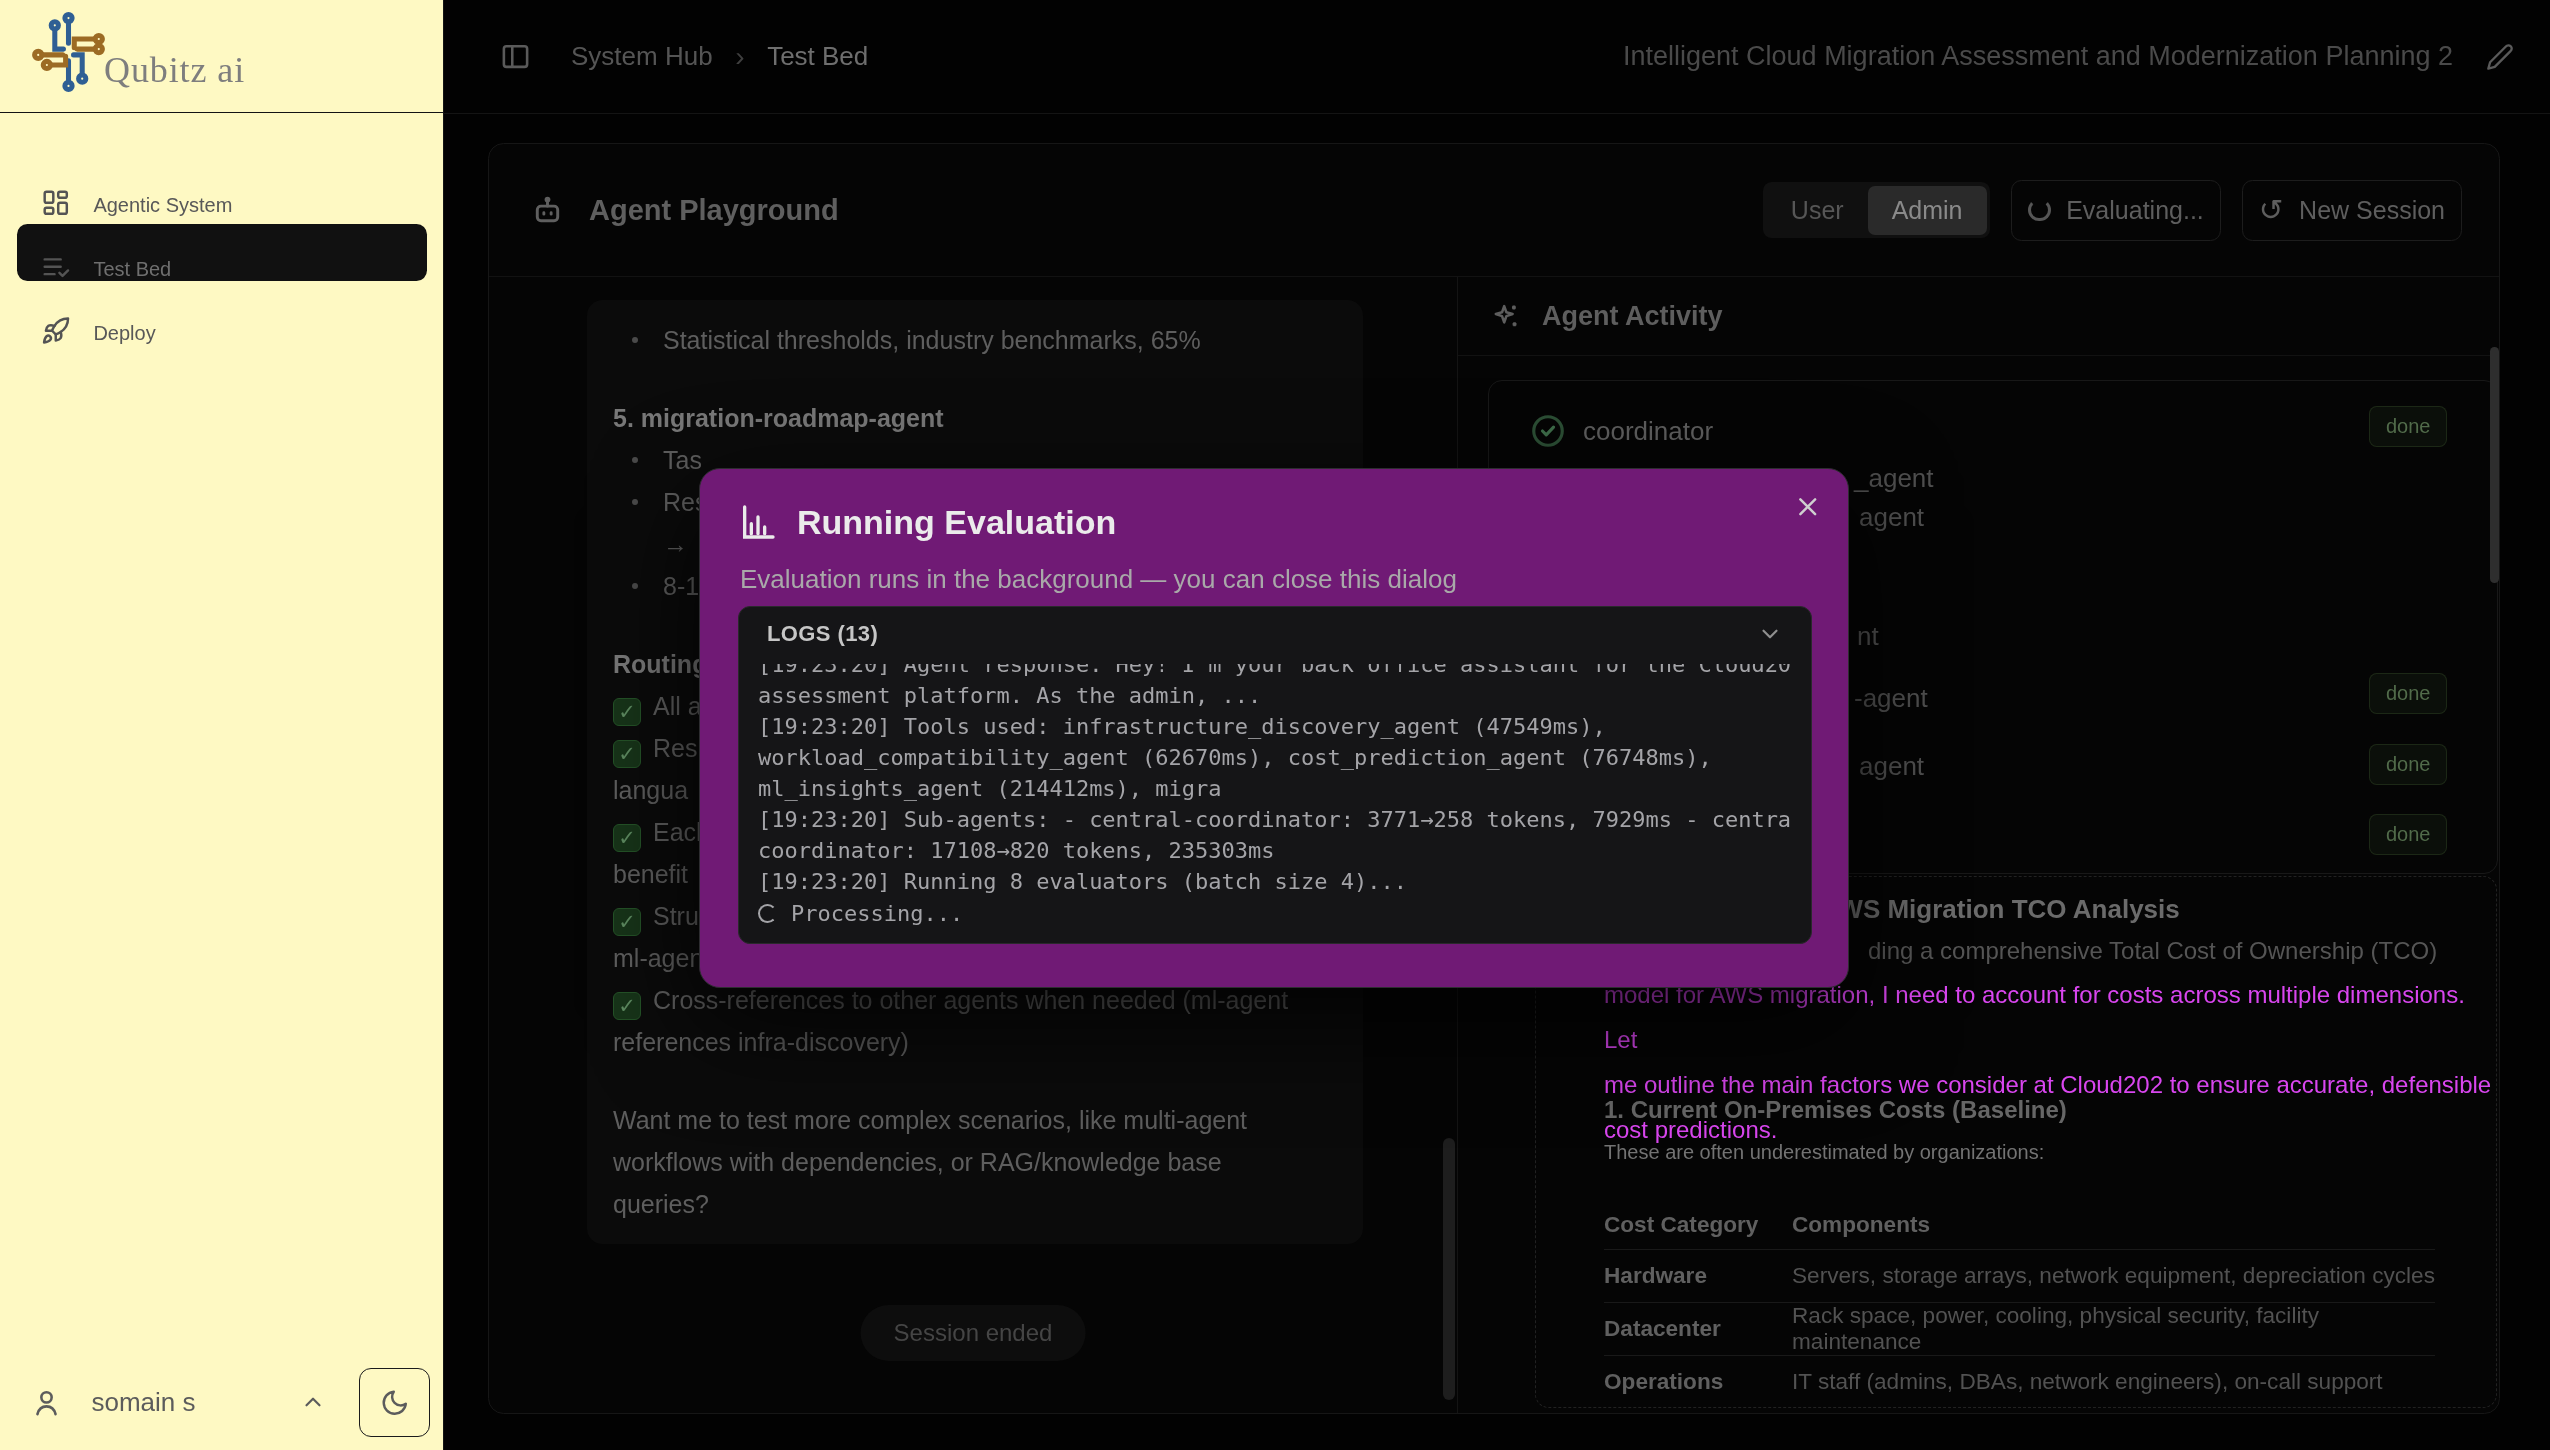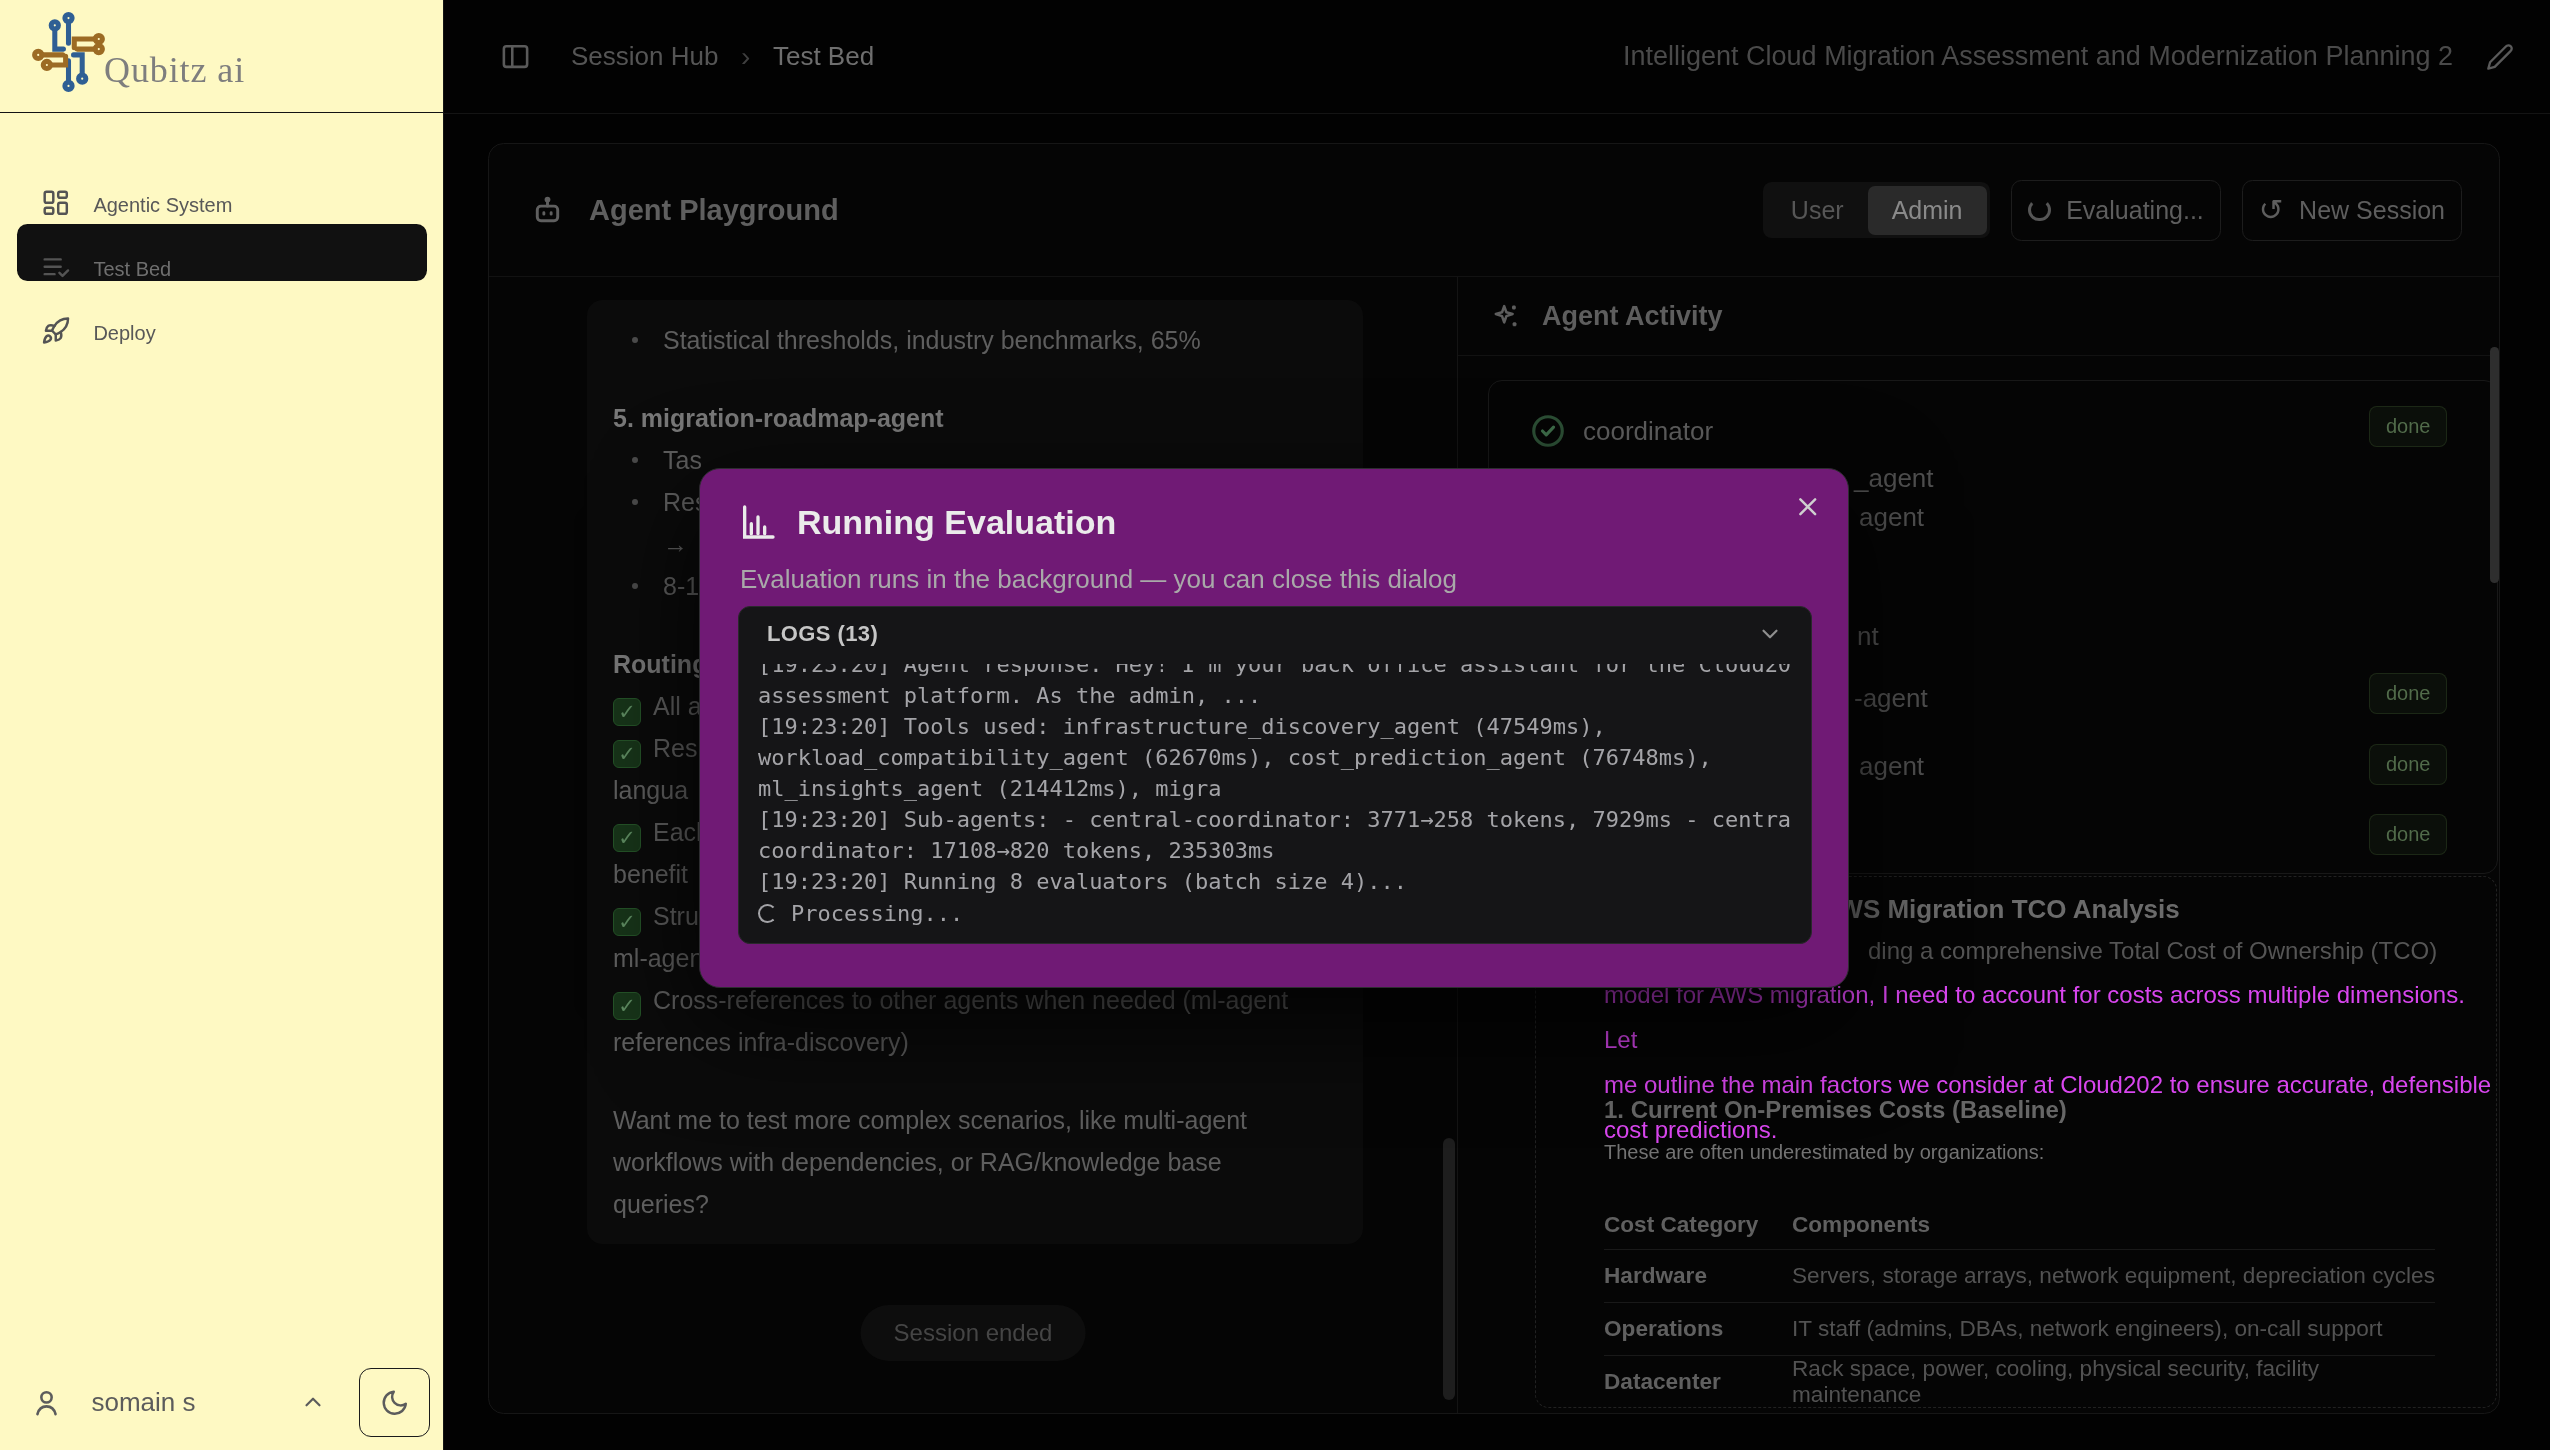--- a/index.html
+++ b/index.html
@@ -216,21 +216,21 @@
     </div>
   </aside>
 
   <header class="topbar">
     <span class="panel-toggle">
       <svg width="31" height="31" viewBox="0 0 24 24" fill="none" stroke="#5a5a5a" stroke-width="2" stroke-linejoin="round">
         <rect x="3" y="4" width="18" height="16" rx="2"></rect>
           <path d="M9.5 4v16"></path>
       </svg>
     </span>
-    <span class="crumb-parent">Session Hub</span>
+    <span class="crumb-parent">System Hub</span>
     <span class="crumb-sep">›</span>
     <span class="crumb-current">Test Bed</span>
     <span class="title-right">
       <span class="session-title">Intelligent Cloud Migration Assessment and Modernization Planning 2</span>
       <span>
         <svg width="28" height="28" viewBox="0 0 24 24" fill="none" stroke="#5a5a5a" stroke-width="2" stroke-linecap="round" stroke-linejoin="round">
           <path d="M17 3a2.85 2.83 0 1 1 4 4L7.5 20.5 2 22l1.5-5.5Z"></path>
         </svg>
       </span>
     </span>
@@ -342,26 +342,26 @@
             <div class="tco-table">
                 <div class="t-row t-head">
                   <div class="t-c1">Cost Category</div>
                   <div class="t-c1" style="width: auto;">Components</div>
                 </div>
                 <div class="t-row">
                   <div class="t-c1">Hardware</div>
                   <div class="t-c2" style="width: auto;">Servers, storage arrays, network equipment, depreciation cycles</div>
                 </div>
                 <div class="t-row">
+                  <div class="t-c1">Datacenter</div>
+                  <div class="t-c2" style="width: auto;">Rack space, power, cooling, physical security, facility maintenance</div>
+                </div>
+                <div class="t-row">
                   <div class="t-c1">Operations</div>
                   <div class="t-c2" style="width: auto;">IT staff (admins, DBAs, network engineers), on-call support</div>
-                </div>
-                <div class="t-row">
-                  <div class="t-c1">Datacenter</div>
-                  <div class="t-c2" style="width: auto;">Rack space, power, cooling, physical security, facility maintenance</div>
                 </div>
               </div>
           </div>
 
           <div class="rp-scrollbar" style="top:-8.7px"></div>
         </div>
       </div>
     </div>
   </section>
 

